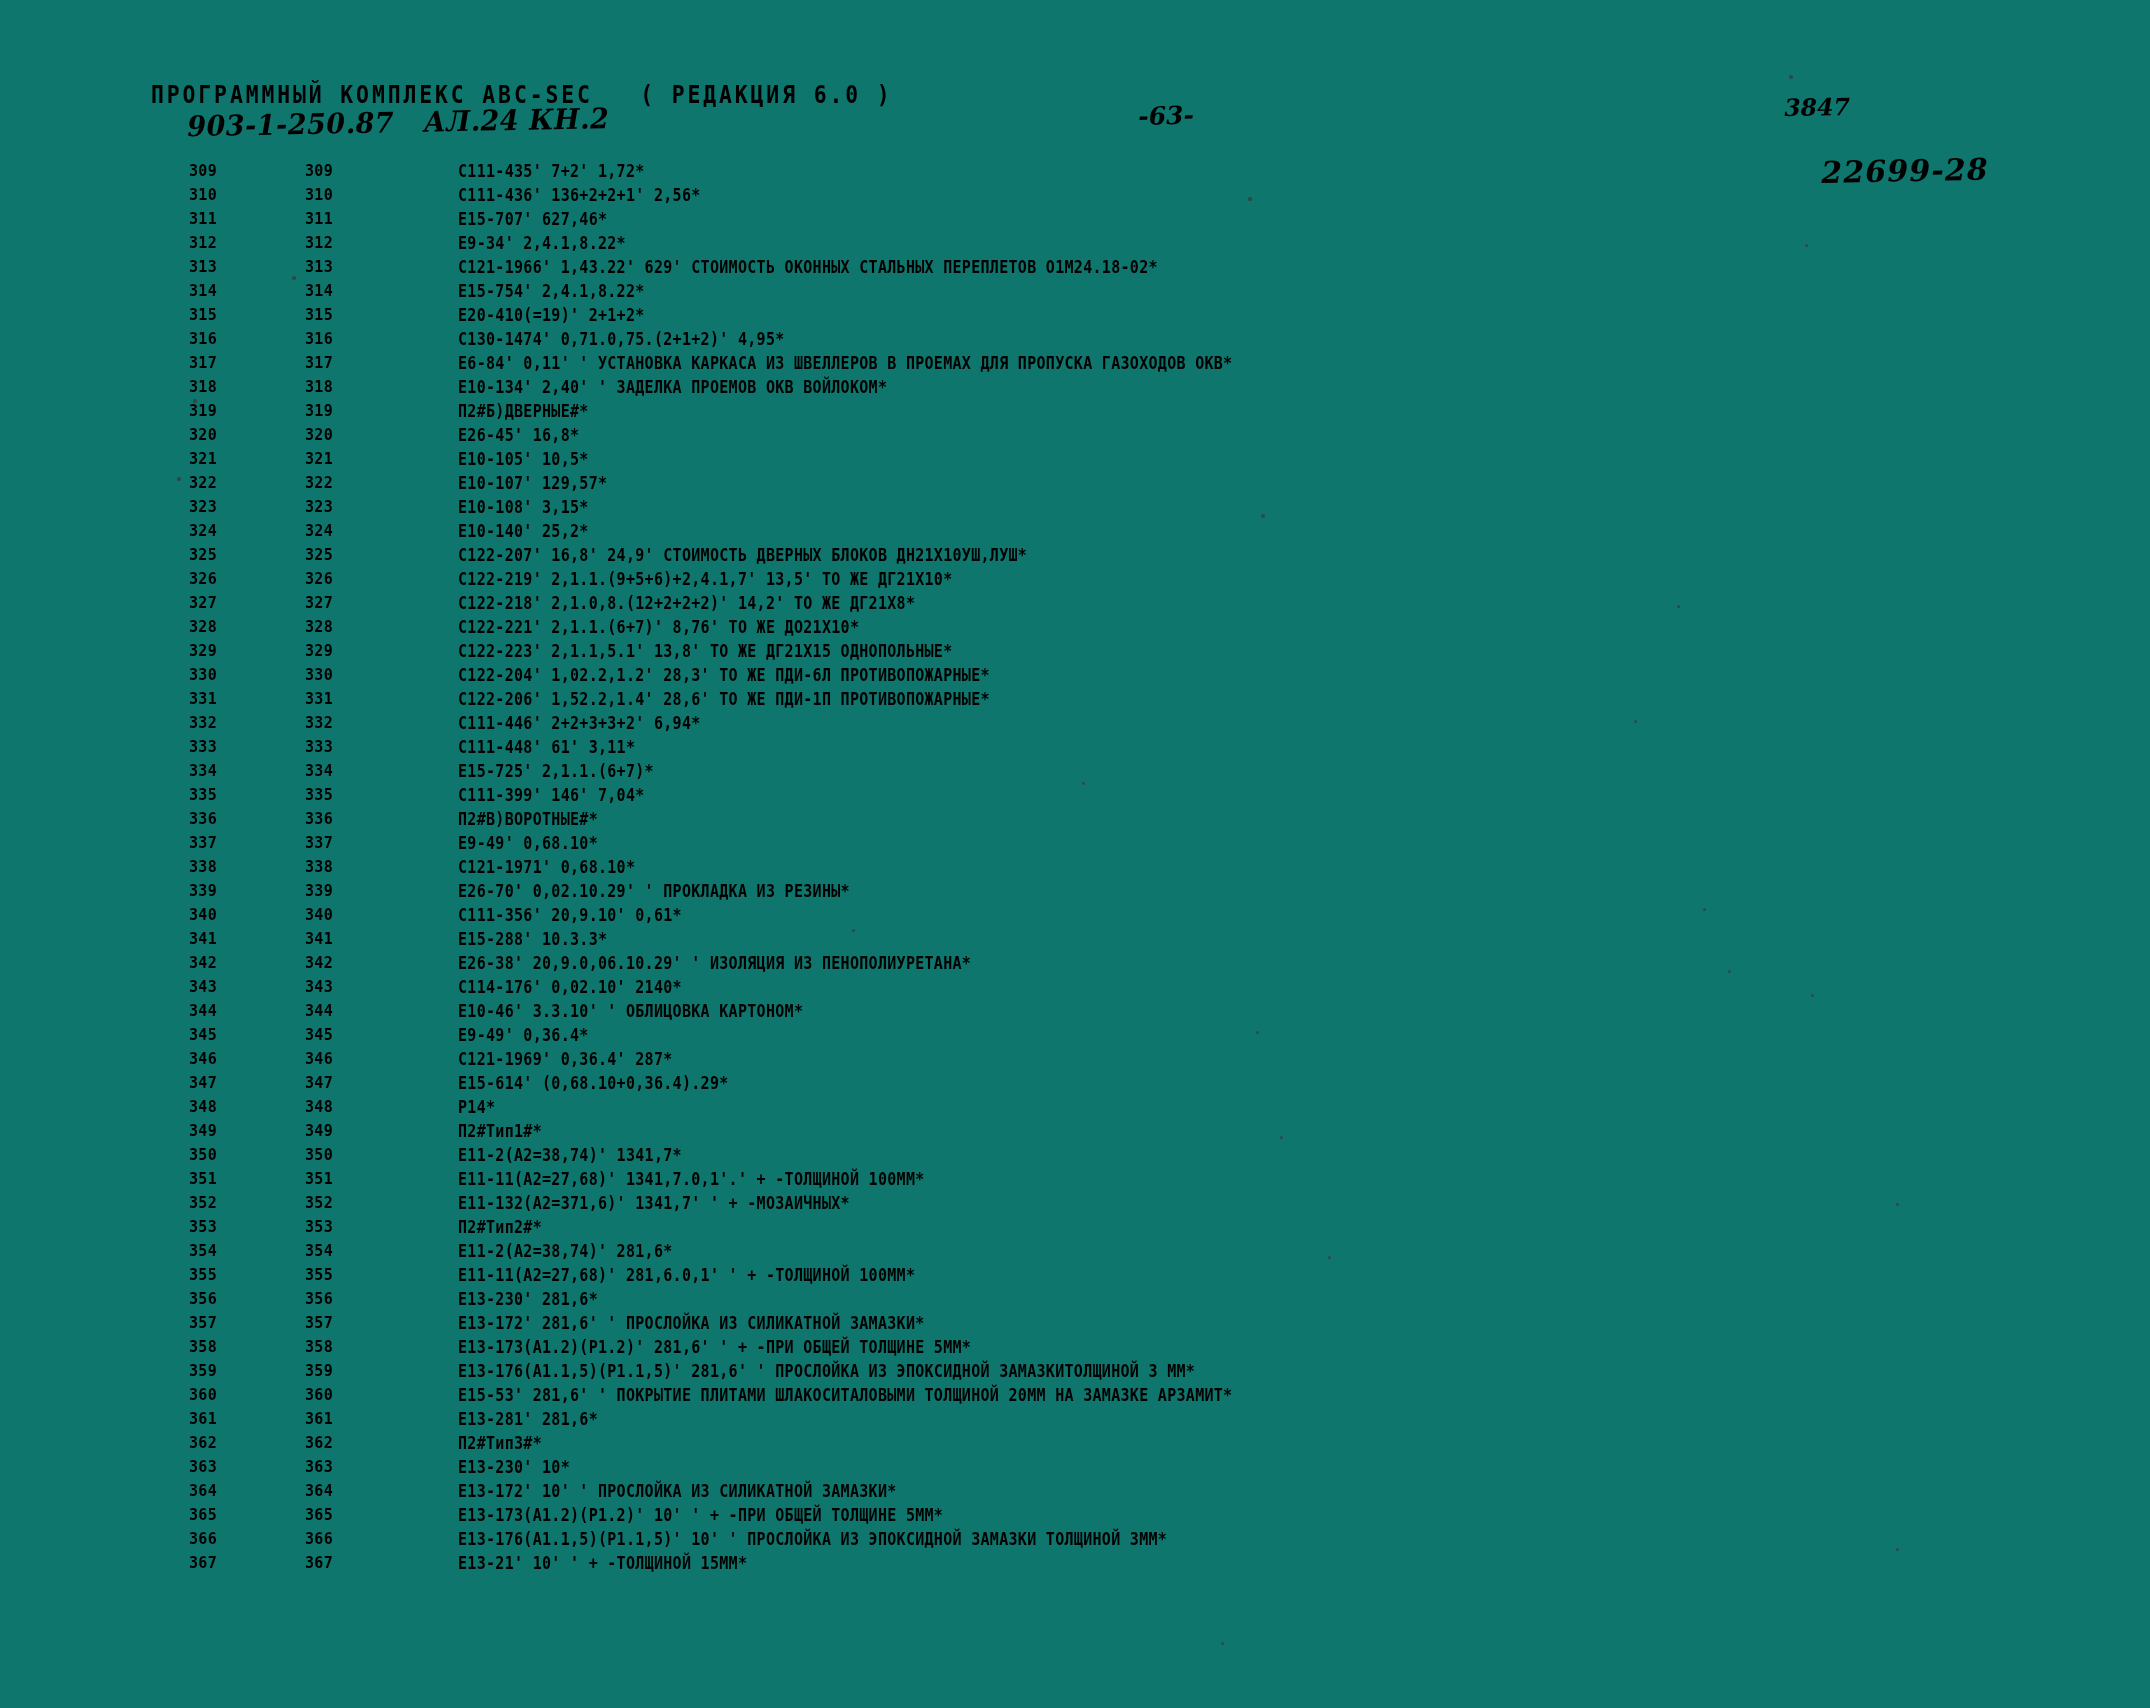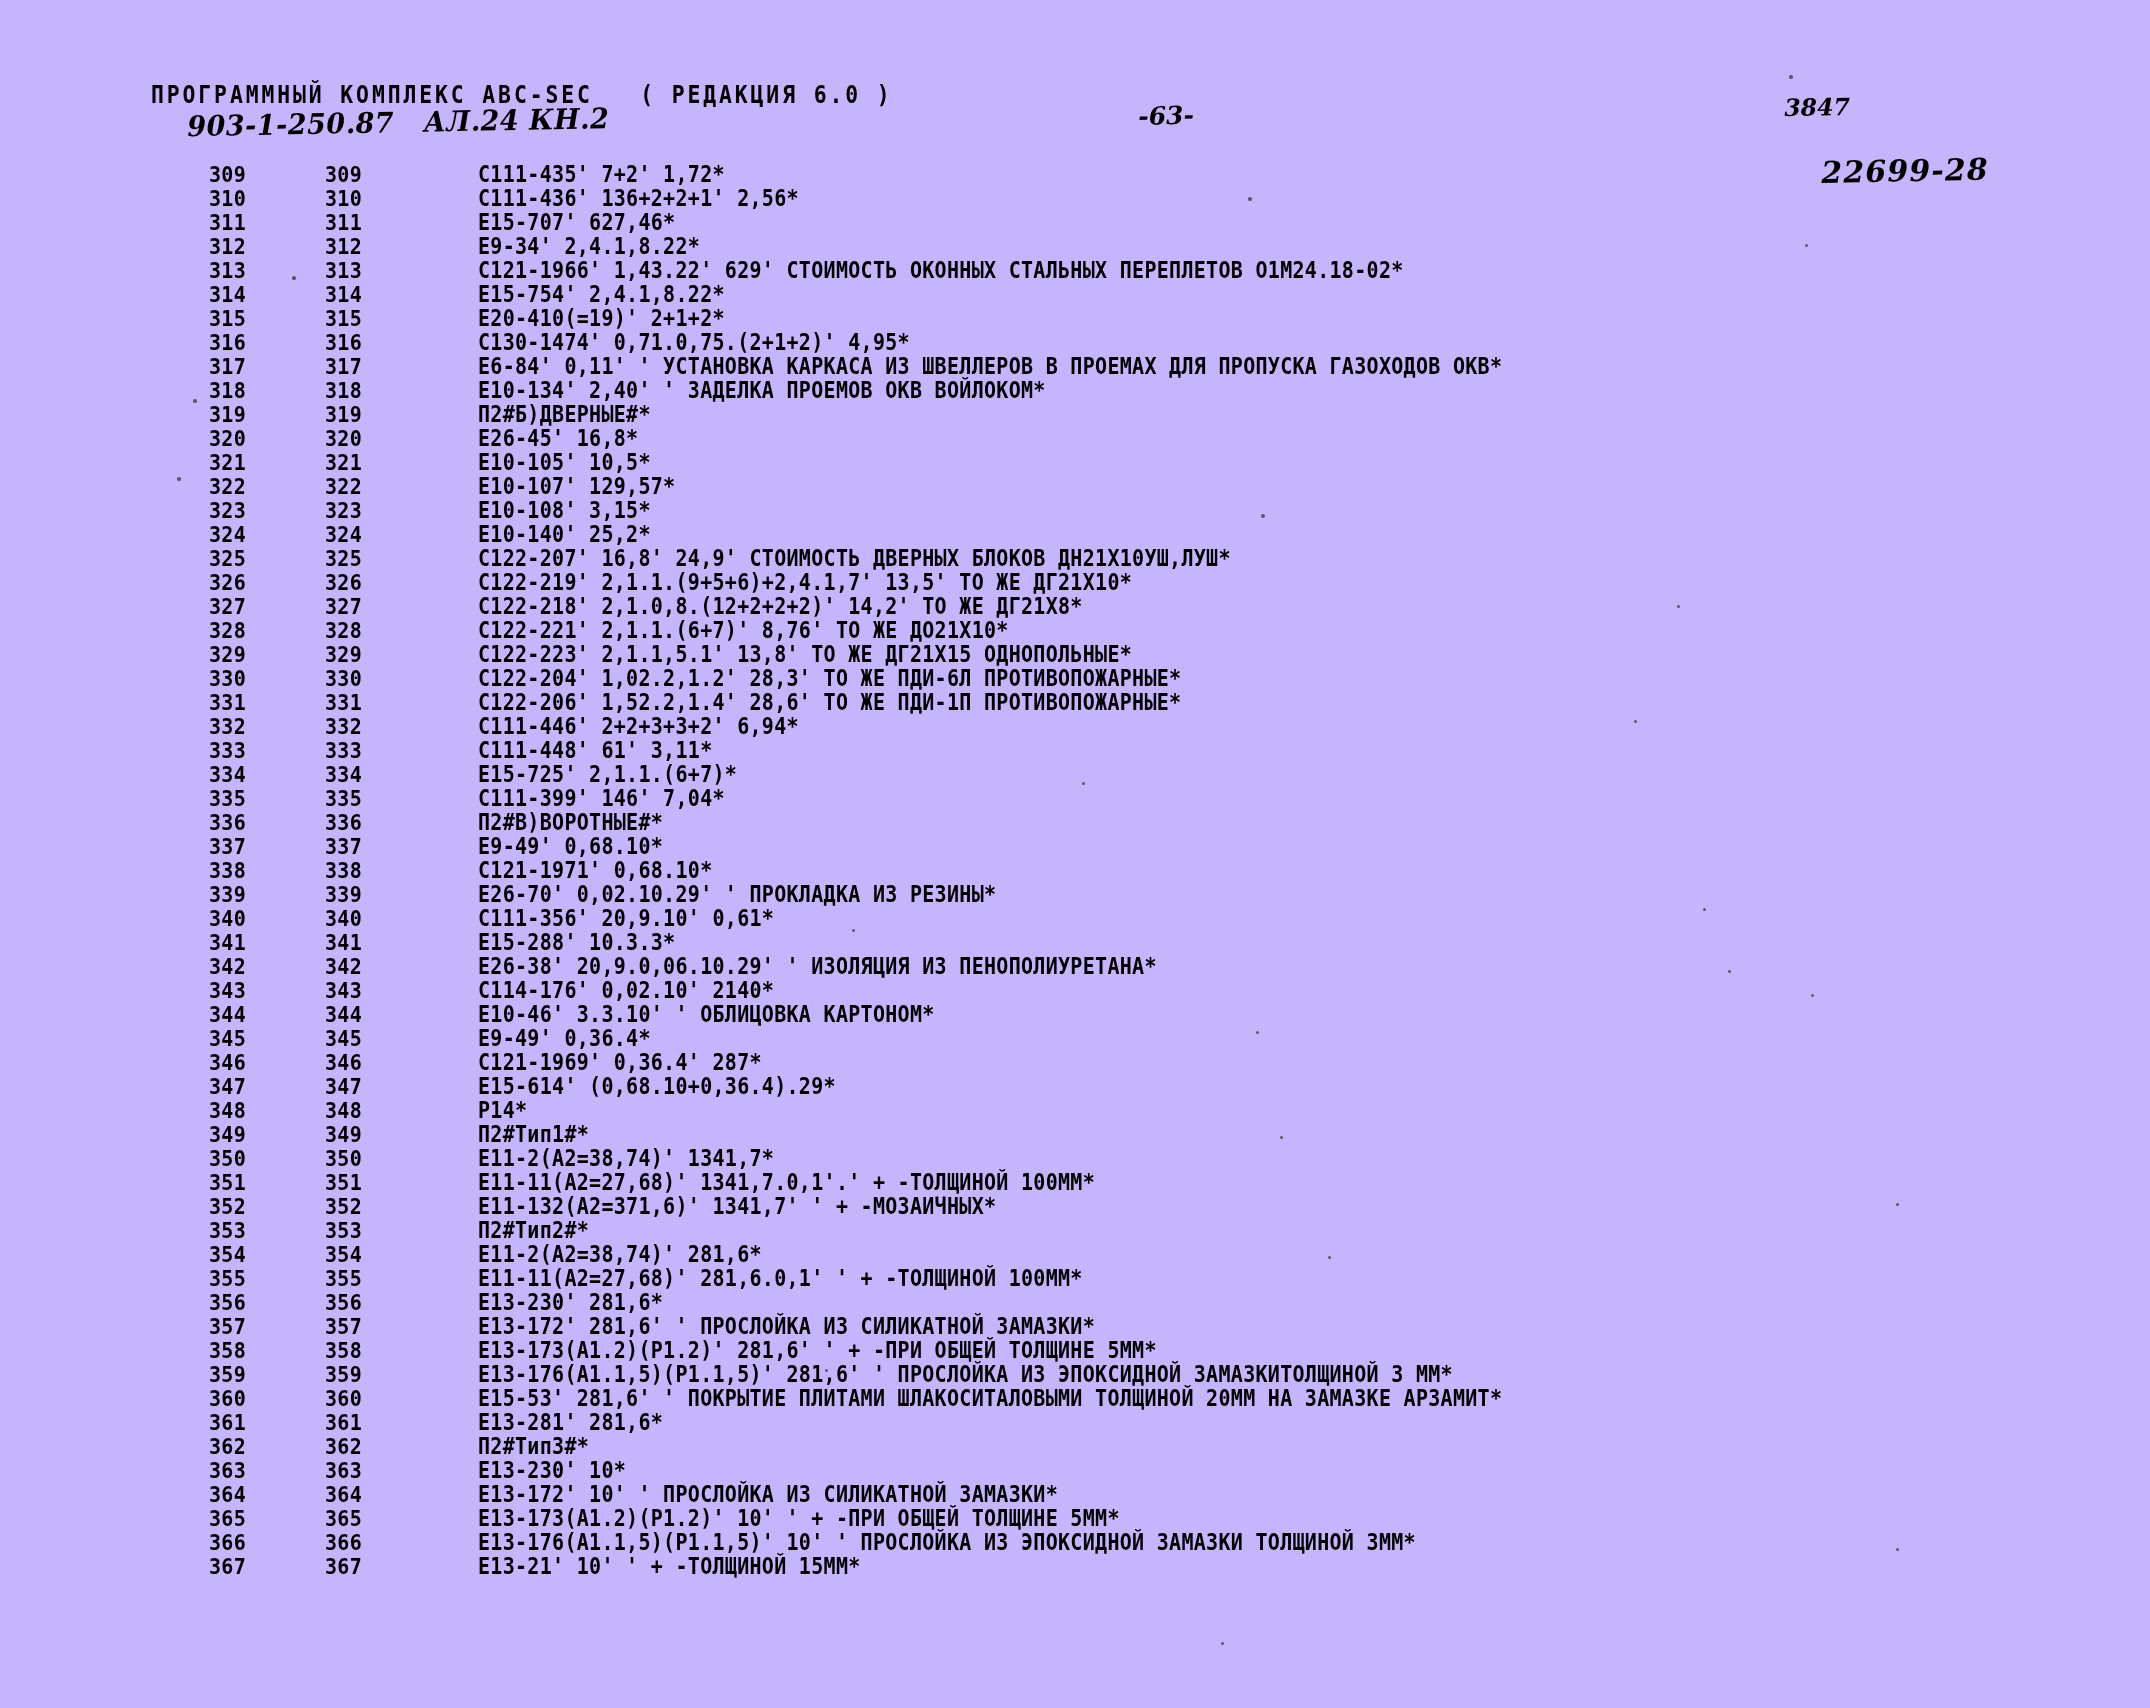--- a/index.html
+++ b/index.html
@@ -15,21 +15,21 @@
     overflow: hidden;
     font-family: "DejaVu Sans Mono", monospace;
     color: #000000;
     -webkit-font-smoothing: none;
   }
 
   
   .page {
     position: absolute;
     inset: 0;
-    background: #c4b5fd;
+    background: #0f766e;
   }
 
   
   .header {
     position: absolute;
     left: 0;
     top: 0;
     width: 2151px;
     height: 161px;
   }
@@ -107,24 +107,23 @@
     left: 0;
     top: 161px;
     width: 2151px;
   }
 
   .line {
     position: relative;
     height: 24px;
     white-space: pre;
     font-family: "DejaVu Sans Mono", monospace;
-    font-size: 20px;
+    font-size: 15px;
     font-weight: 700;
     letter-spacing: 0.3px;
-    margin-left: 20px;
   }
 
   .col-seq {
     position: absolute;
     left: 189px;
     top: 0;
     width: 96px;
     text-align: left;
     transform: scaleY(1.08);
     transform-origin: left top;

